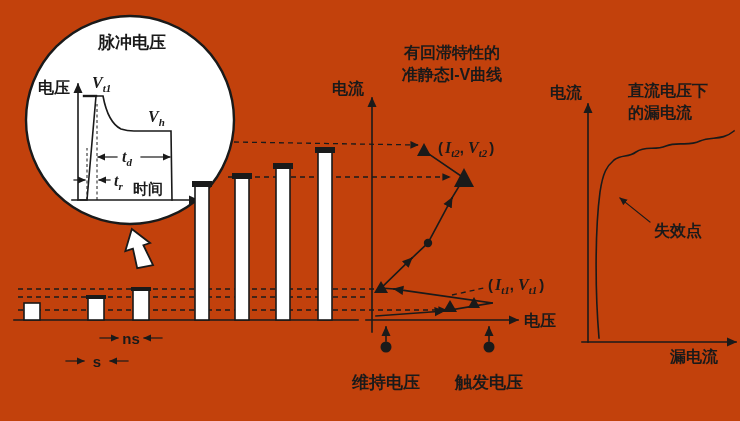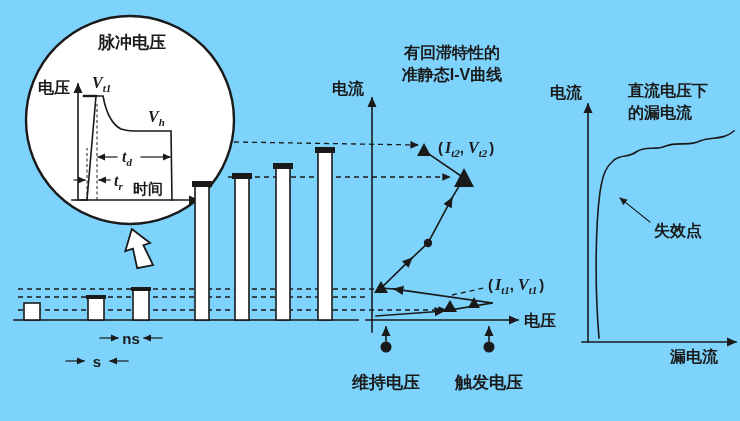--- a/index.html
+++ b/index.html
@@ -1,16 +1,16 @@
 <!DOCTYPE html>
 <html><head>
 <meta charset="utf-8">
 <style>
   html,body{margin:0;padding:0;background:#fff;}
-  .canvas{position:relative;width:740px;height:421px;background:#7dd3fc;overflow:hidden;}
+  .canvas{position:relative;width:740px;height:421px;background:#c2410c;overflow:hidden;}
   svg{position:absolute;left:0;top:0;}
   .ln{stroke:#1a1a1a;stroke-width:1.6;fill:none;stroke-linecap:square;}
   .thin{stroke-width:1.2;}
   .thick{stroke-width:2.4;}
   .dash{stroke:#1a1a1a;stroke-width:1.3;stroke-dasharray:5 4;fill:none;}
   .dashv{stroke:#1a1a1a;stroke-width:1;stroke-dasharray:3 2.5;fill:none;}
   .fillb{fill:#1a1a1a;stroke:none;}
   .whitefill{fill:#ffffff;}
   .txt{font:bold 16px "Liberation Sans", sans-serif;fill:#1a1a1a;}
   .txts{font:bold 15px "Liberation Sans", sans-serif;fill:#1a1a1a;}

